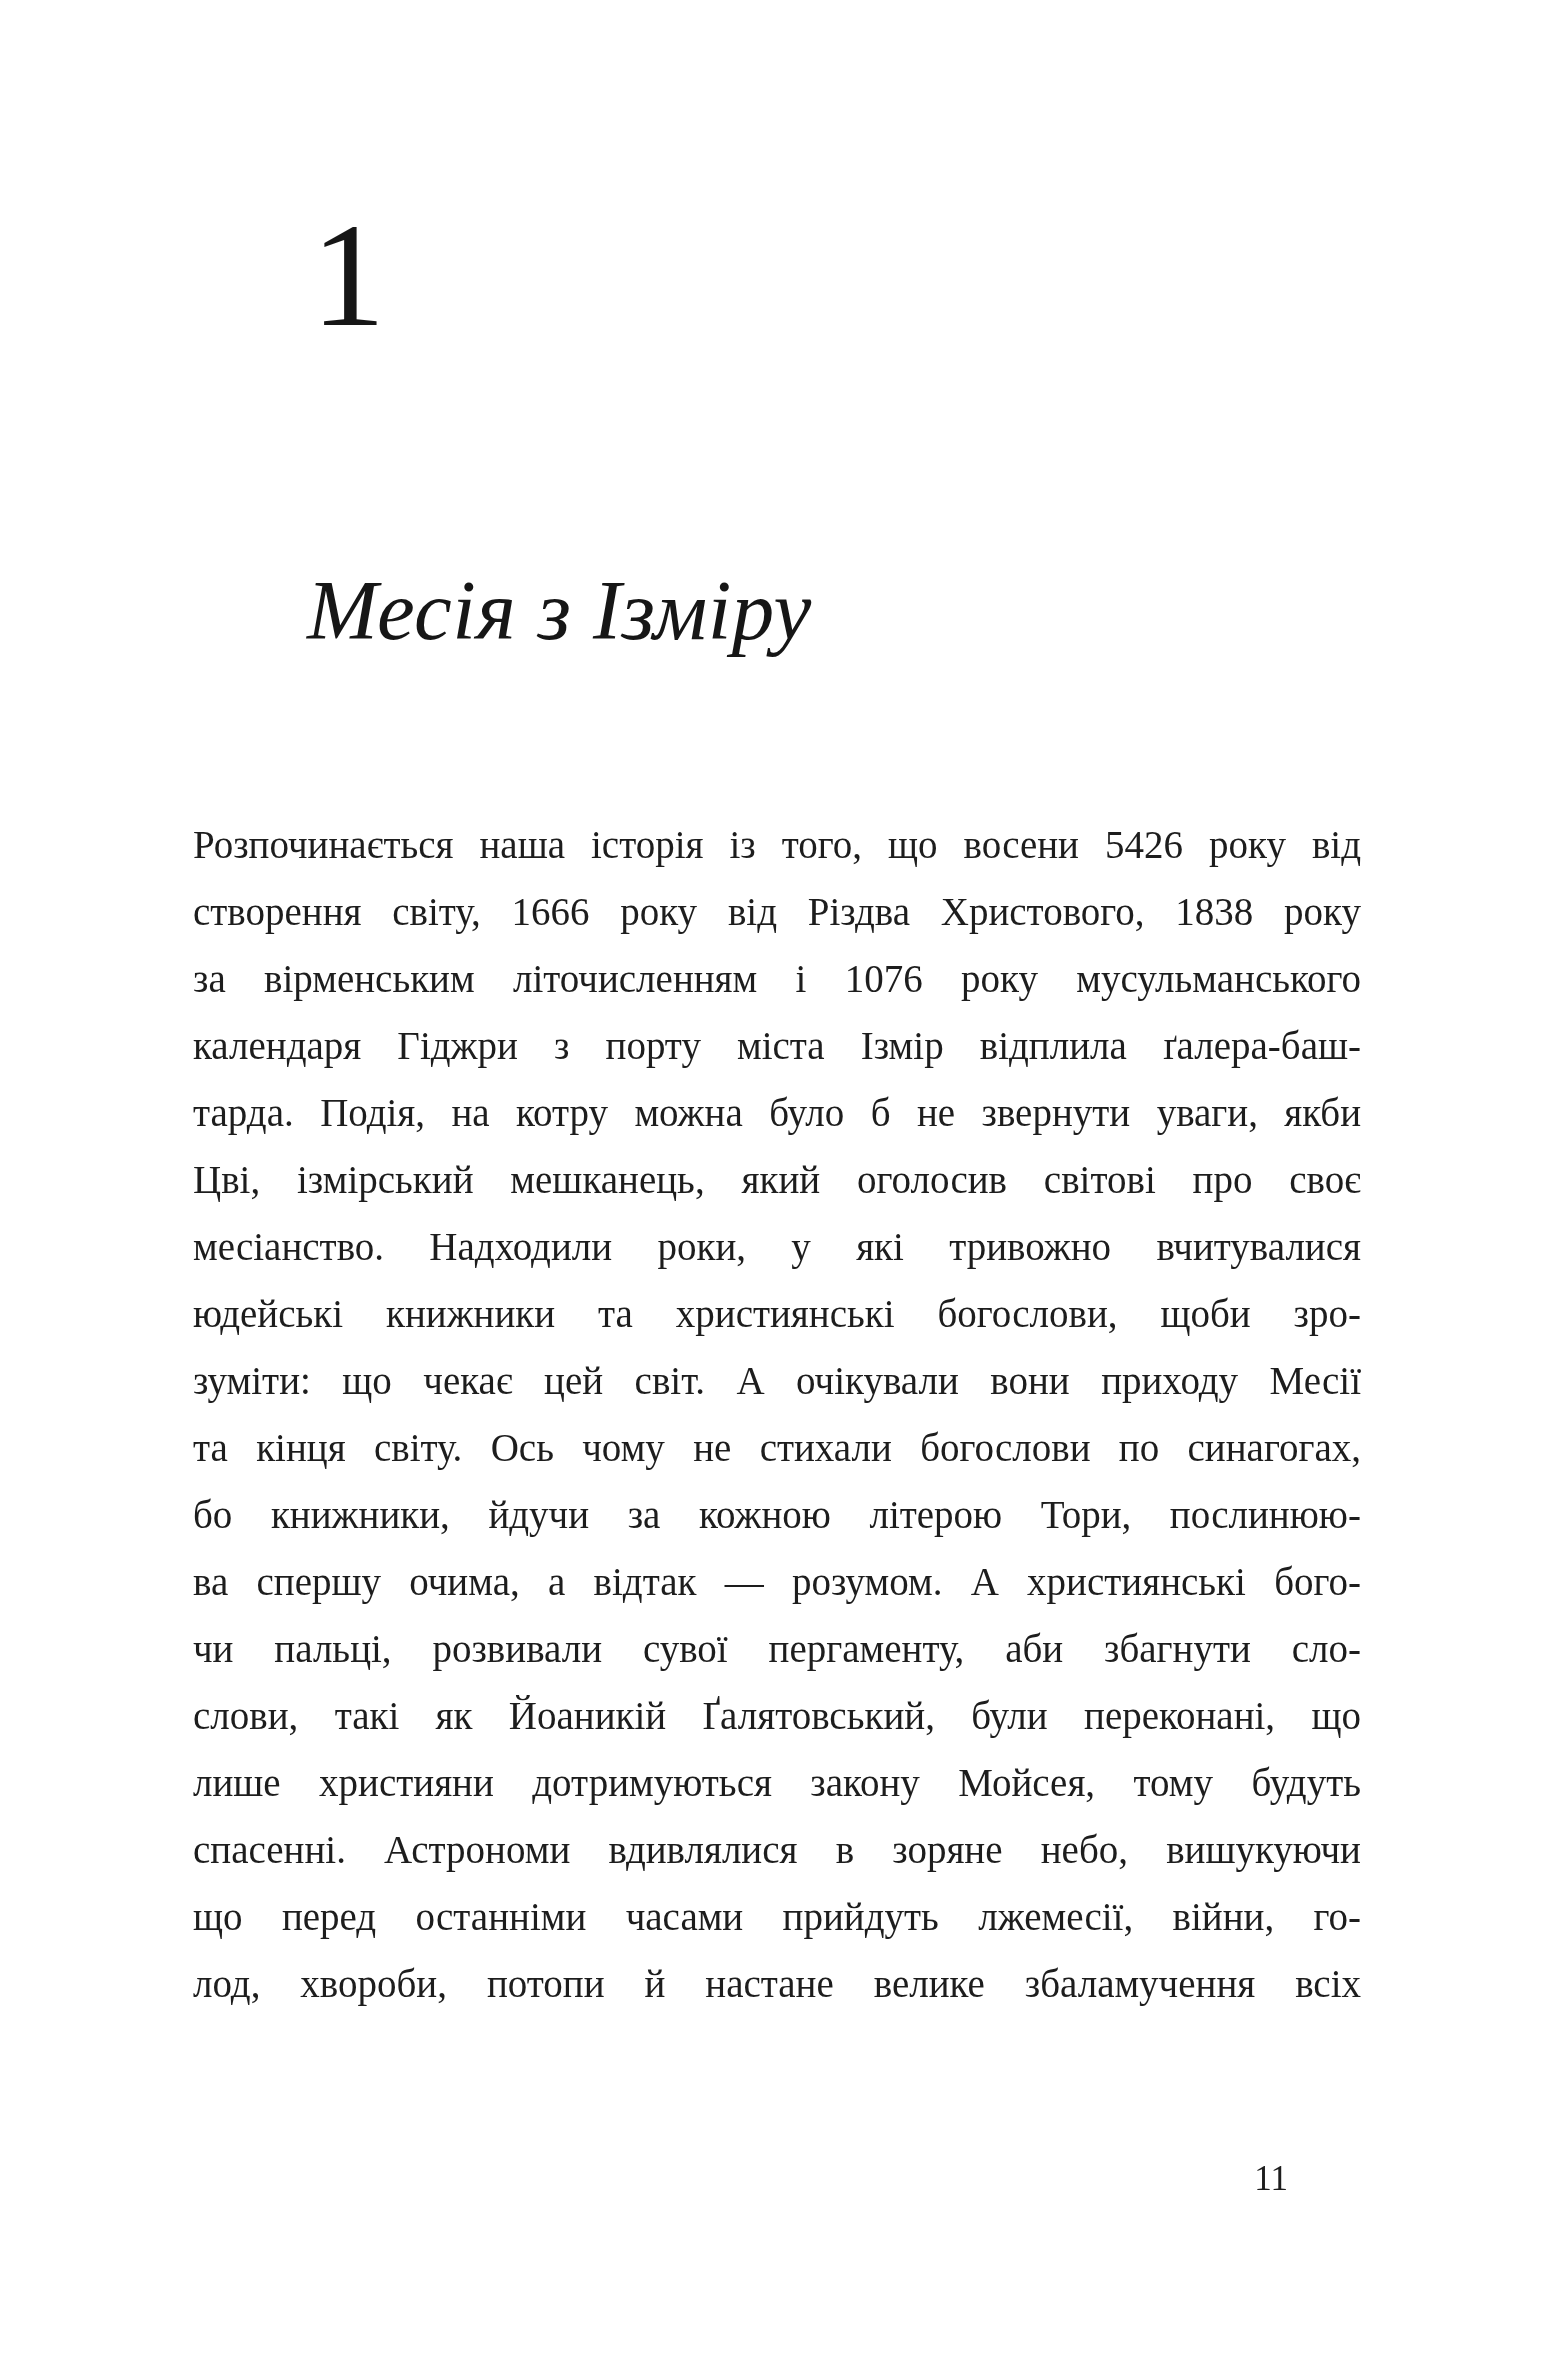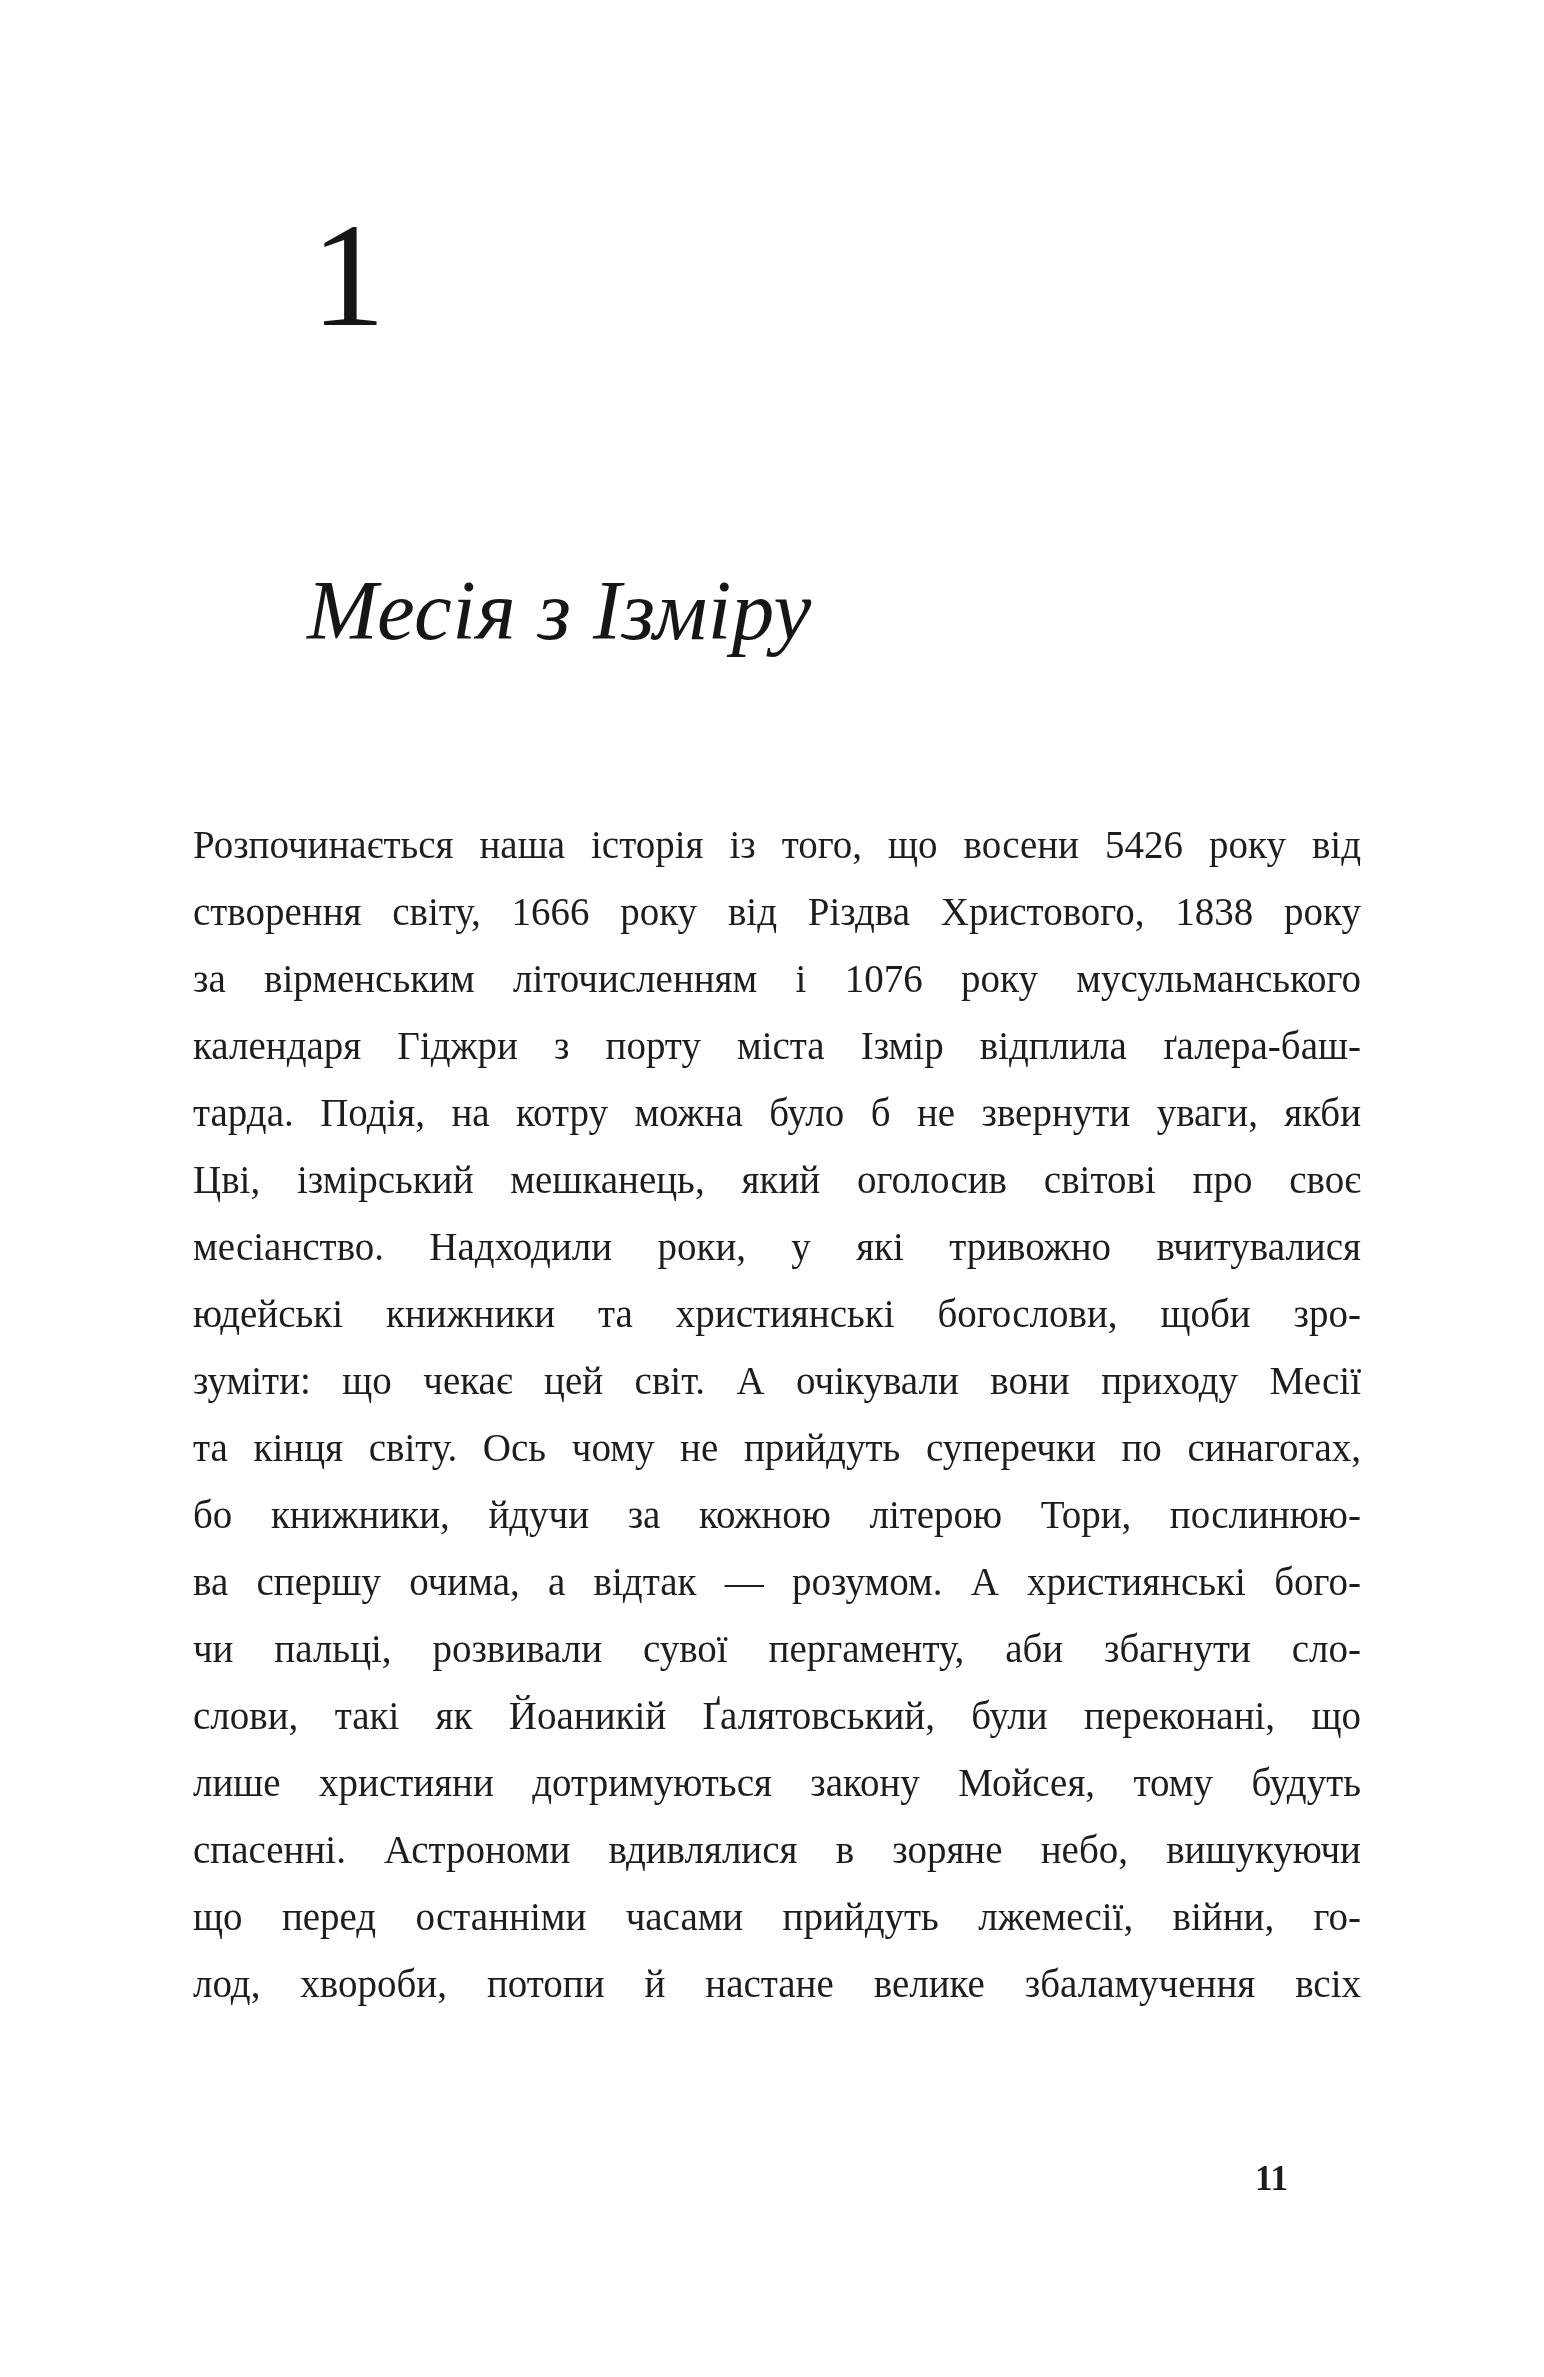--- a/index.html
+++ b/index.html
@@ -52,21 +52,20 @@
   }
   .page-number {
     position: absolute;
     left: 1159px;
     top: 2161px;
     width: 129px;
     text-align: right;
     font-size: 35px;
     line-height: 1;
     color: #1d1d1d;
-    font-weight: bold;
   }
 </style>
 </head>
 <body>
 
 <div class="page">
 
   <div class="chapter-number">1</div>
 
   <h1 class="chapter-title">Месія з Ізміру</h1>
@@ -74,21 +73,21 @@
   <div class="body-text">
       <div class="body-line">Розпочинається наша історія із того, що восени 5426 року від</div>
       <div class="body-line">створення світу, 1666 року від Різдва Христового, 1838 року</div>
       <div class="body-line">за вірменським літочисленням і 1076 року мусульманського</div>
       <div class="body-line">календаря Гіджри з порту міста Ізмір відплила ґалера-баш-</div>
       <div class="body-line">тарда. Подія, на котру можна було б не звернути уваги, якби</div>
       <div class="body-line">Цві, ізмірський мешканець, який оголосив світові про своє</div>
       <div class="body-line">месіанство. Надходили роки, у які тривожно вчитувалися</div>
       <div class="body-line">юдейські книжники та християнські богослови, щоби зро-</div>
       <div class="body-line">зуміти: що чекає цей світ. А очікували вони приходу Месії</div>
-      <div class="body-line">та кінця світу. Ось чому не прийдуть суперечки по синагогах,</div>
+      <div class="body-line">та кінця світу. Ось чому не стихали богослови по синагогах,</div>
       <div class="body-line">бо книжники, йдучи за кожною літерою Тори, послинюю-</div>
       <div class="body-line">ва спершу очима, а відтак — розумом. А християнські бого-</div>
       <div class="body-line">чи пальці, розвивали сувої пергаменту, аби збагнути сло-</div>
       <div class="body-line">слови, такі як Йоаникій Ґалятовський, були переконані, що</div>
       <div class="body-line">лише християни дотримуються закону Мойсея, тому будуть</div>
       <div class="body-line">спасенні. Астрономи вдивлялися в зоряне небо, вишукуючи</div>
       <div class="body-line">що перед останніми часами прийдуть лжемесії, війни, го-</div>
       <div class="body-line">лод, хвороби, потопи й настане велике збаламучення всіх</div>
     </div>
 

